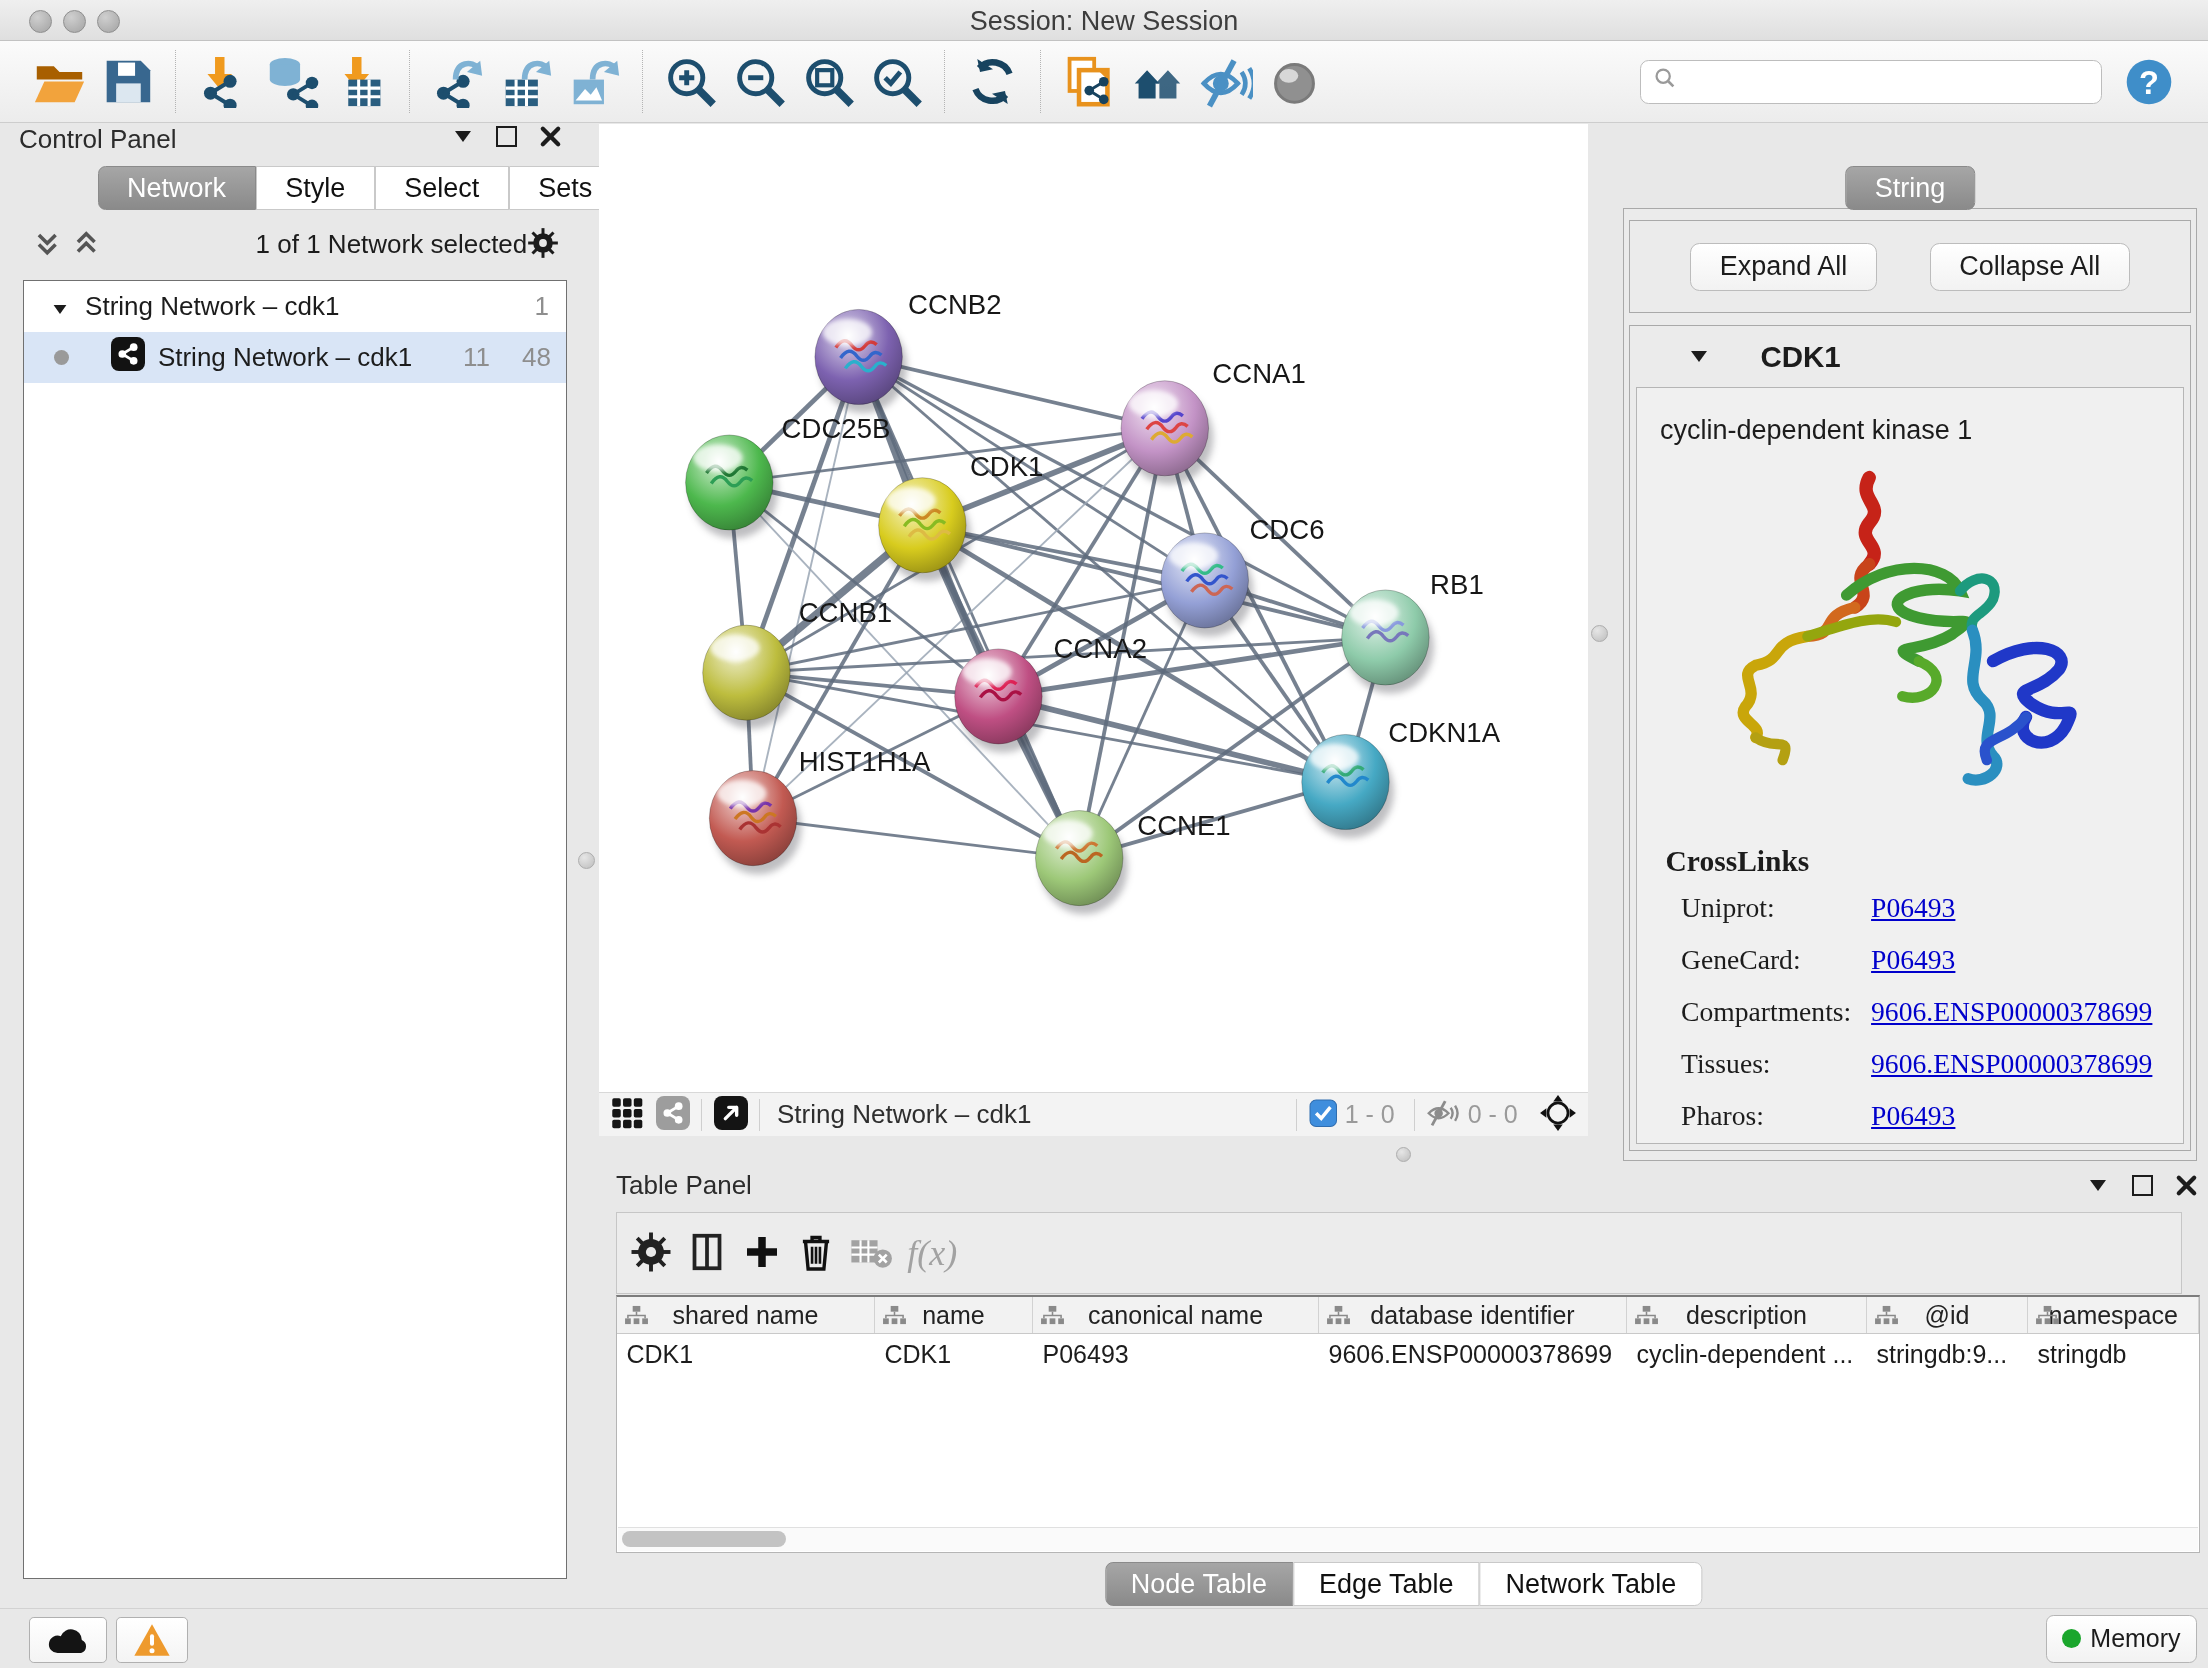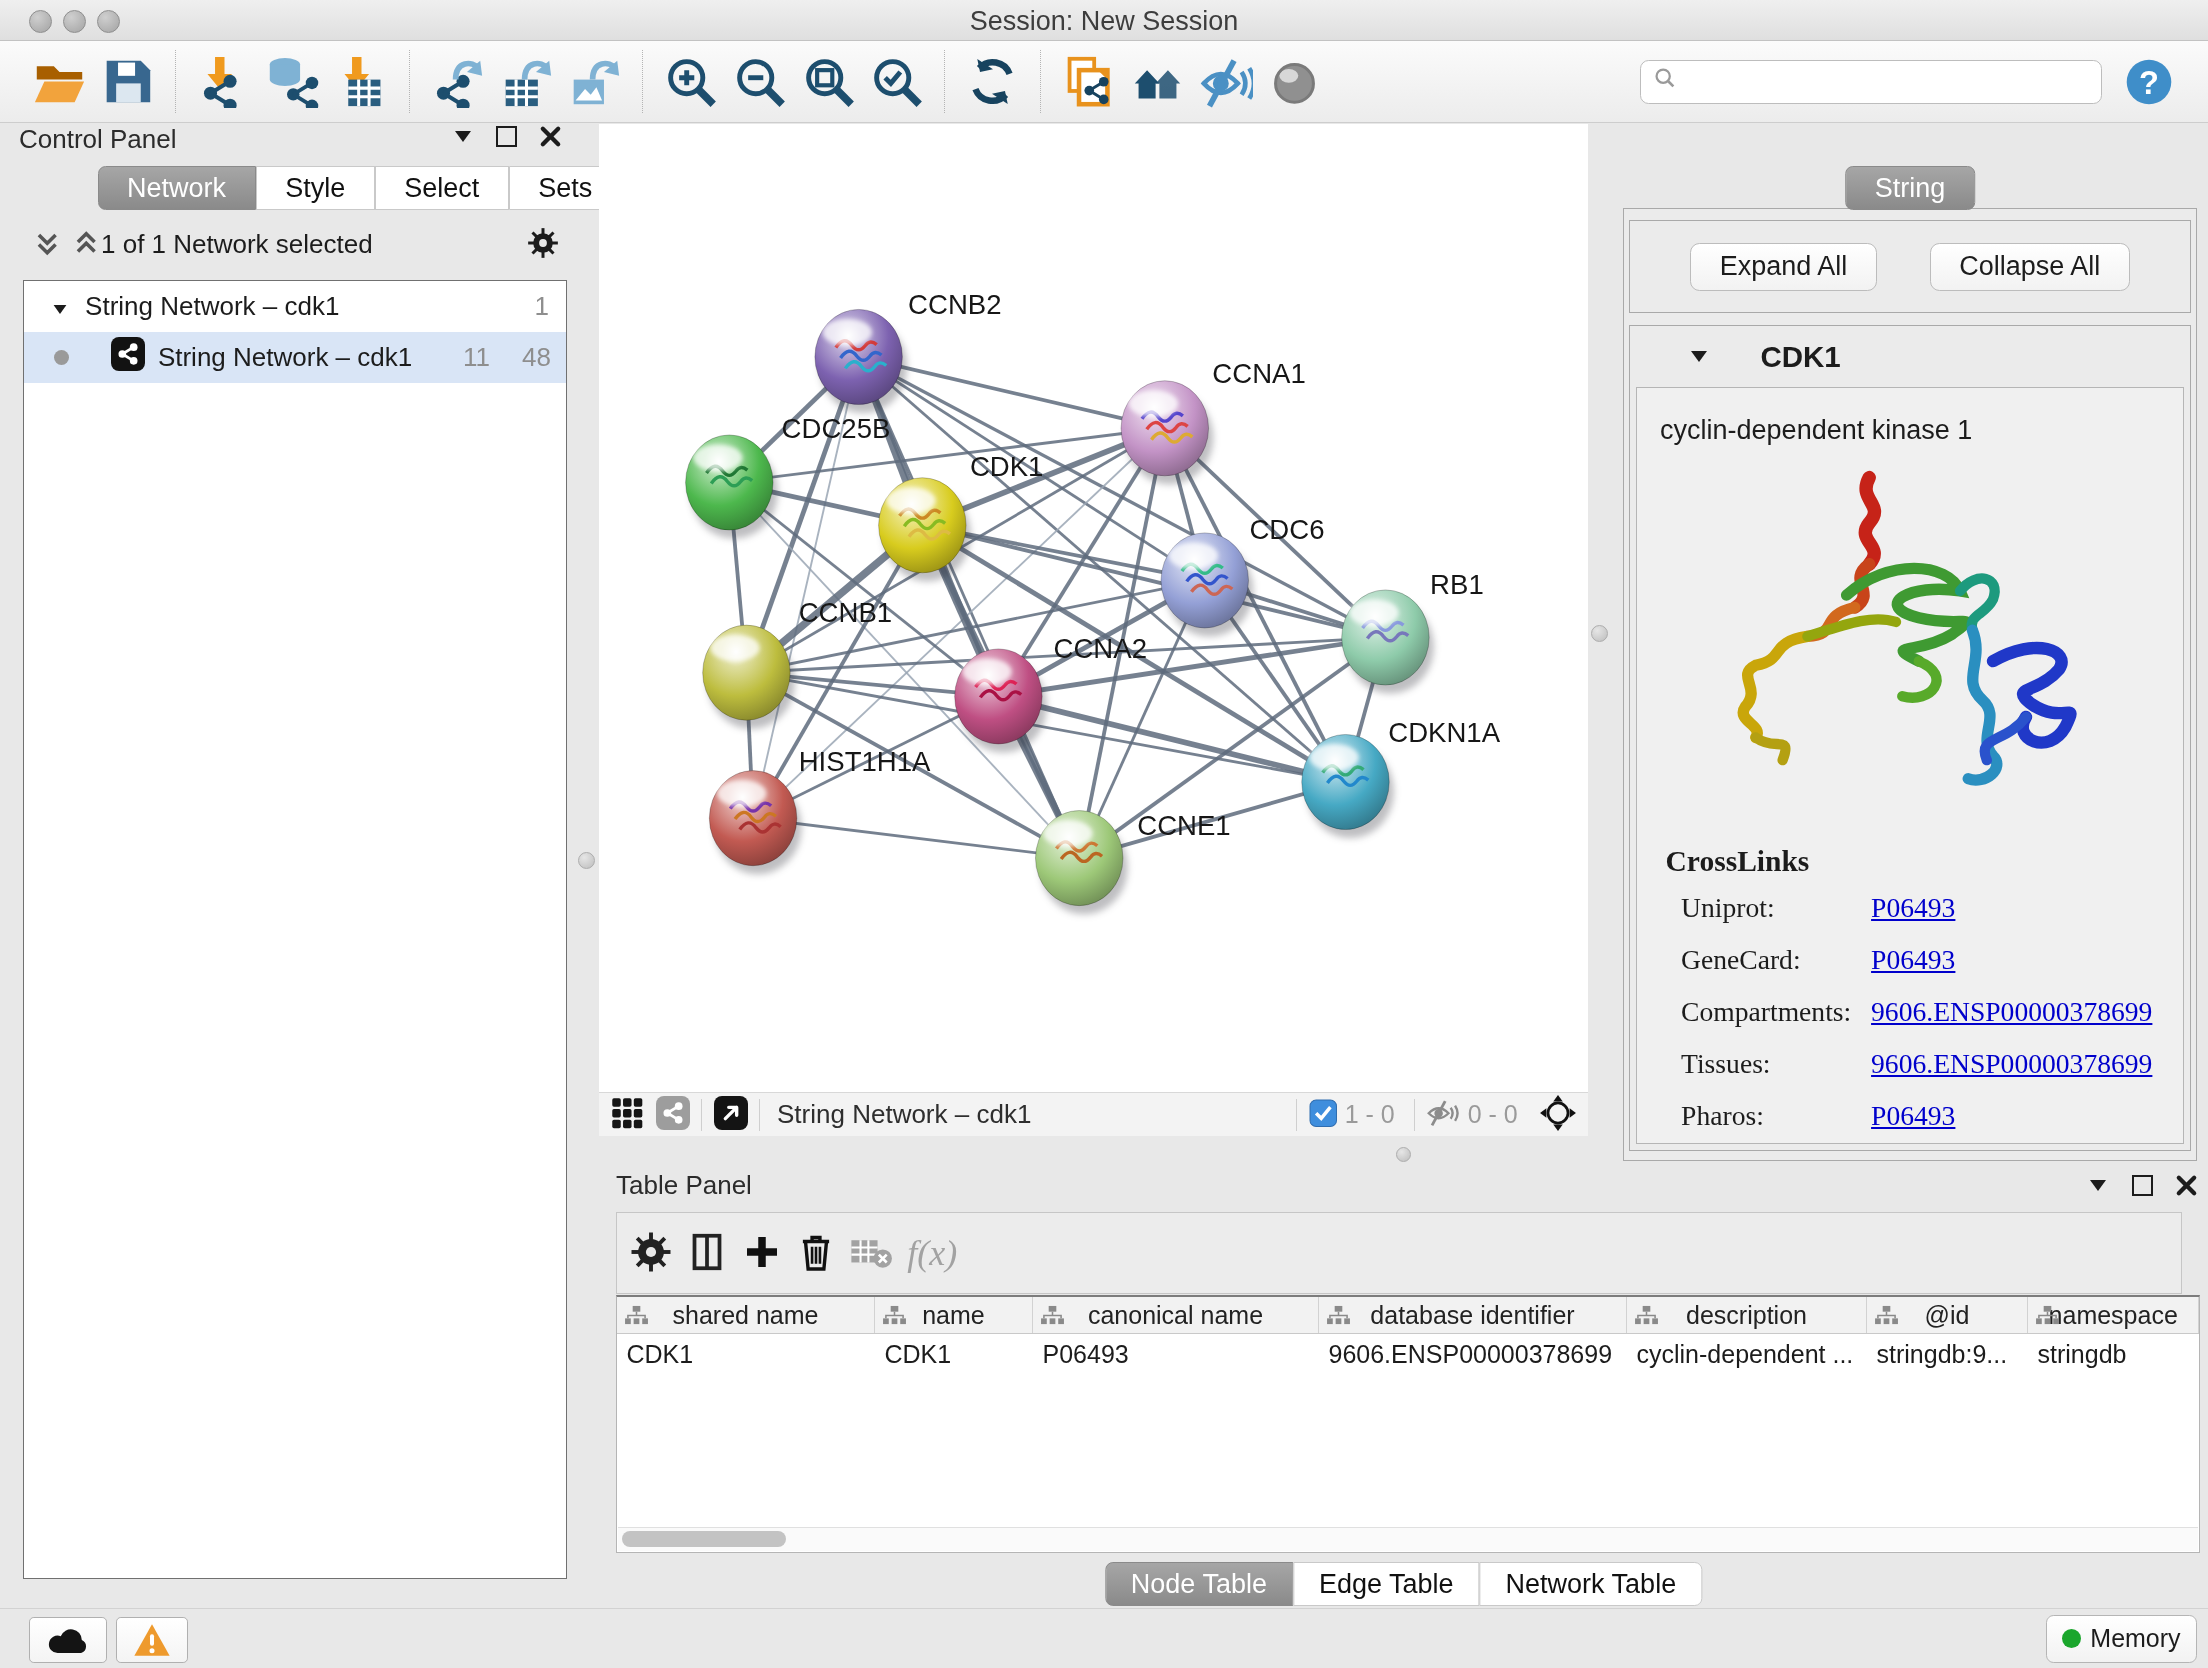--- a/index.html
+++ b/index.html
@@ -327,21 +327,21 @@
       <span style="margin-left:25px" id="chev-down-slot"><svg width="28.5" height="28.5" viewBox="0 0 24 24">
             <g fill="none" stroke="#555" stroke-width="3">
               <path d="M5 5l7 7 7-7M5 13l7 7 7-7"></path>
             </g>
           </svg></span>
       <span style="margin-left:11.4px" id="chev-up-slot"><svg width="28.5" height="28.5" viewBox="0 0 24 24">
             <g fill="none" stroke="#555" stroke-width="3">
               <path d="M5 19l7-7 7 7M5 11l7-7 7 7"></path>
             </g>
           </svg></span>
-      <span style="flex:1;text-align:left;font-size:26px">1 of 1 Network selected</span>
+      <span style="flex:1;text-align:right;font-size:26px">1 of 1 Network selected</span>
       <span style="margin-right:13.3px" id="cp-gear-slot"><svg width="32" height="32" viewBox="0 0 28 28">
             <rect x="12.7" y="1" width="2.6" height="6" fill="#1c1c1c" transform="rotate(0 14 14)"></rect>
             <rect x="12.7" y="1" width="2.6" height="6" fill="#1c1c1c" transform="rotate(45 14 14)"></rect>
             <rect x="12.7" y="1" width="2.6" height="6" fill="#1c1c1c" transform="rotate(90 14 14)"></rect>
             <rect x="12.7" y="1" width="2.6" height="6" fill="#1c1c1c" transform="rotate(135 14 14)"></rect>
             <rect x="12.7" y="1" width="2.6" height="6" fill="#1c1c1c" transform="rotate(180 14 14)"></rect>
             <rect x="12.7" y="1" width="2.6" height="6" fill="#1c1c1c" transform="rotate(225 14 14)"></rect>
             <rect x="12.7" y="1" width="2.6" height="6" fill="#1c1c1c" transform="rotate(270 14 14)"></rect>
             <rect x="12.7" y="1" width="2.6" height="6" fill="#1c1c1c" transform="rotate(315 14 14)"></rect>
             <circle cx="14" cy="14" r="8.6" fill="#1c1c1c"></circle>

